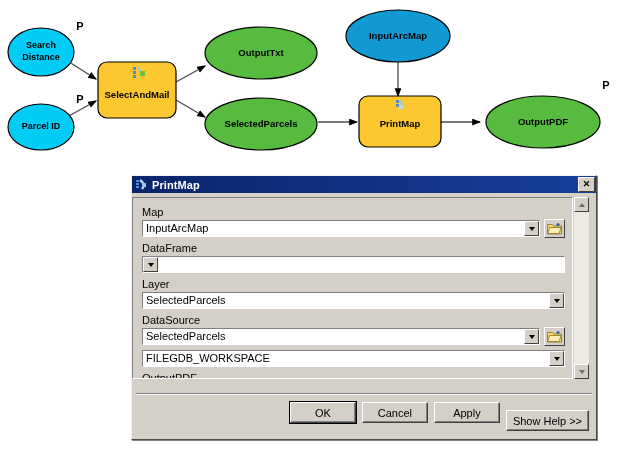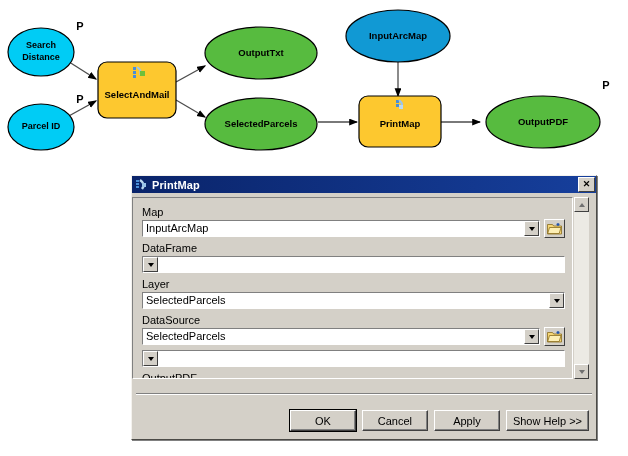--- a/index.html
+++ b/index.html
@@ -253,21 +253,20 @@
     height: 0;
     border-top: 1px solid #808080;
     border-bottom: 1px solid #ffffff;
   }
   .btns {
     position: absolute;
     right: 7px;
     top: 9px;
     display: flex;
     gap: 6px;
-    align-items: flex-end;
   }
   .dlg-btn {
     height: 21px;
     min-width: 66px;
     padding: 0 6px;
     background: #d4d0c8;
     border-top: 1px solid #ffffff;
     border-left: 1px solid #ffffff;
     border-right: 1px solid #404040;
     border-bottom: 1px solid #404040;
@@ -457,20 +456,21 @@
                 <path d="M2.5 5.5 h11.5 l-1.8 6 h-11.5 z" fill="#fdefb4" stroke="#8a6d1e" stroke-width="0.8"></path>
                 <path d="M11 1 v3 M9.5 2.5 h3" stroke="#2255aa" stroke-width="1.3"></path>
               </svg>
             </div>
           </div>
         </div>
 
         <div class="field-group">
           <div class="field-row">
             <div class="combo">
+              <span class="combo-text">FILEGDB_WORKSPACE</span>
               <span class="combo-arrow">
                   <i class="arrow-glyph"></i>
                 </span>
             </div>
           </div>
         </div>
 
         <div class="field-group">
           <div class="field-label">OutputPDF</div>
 

